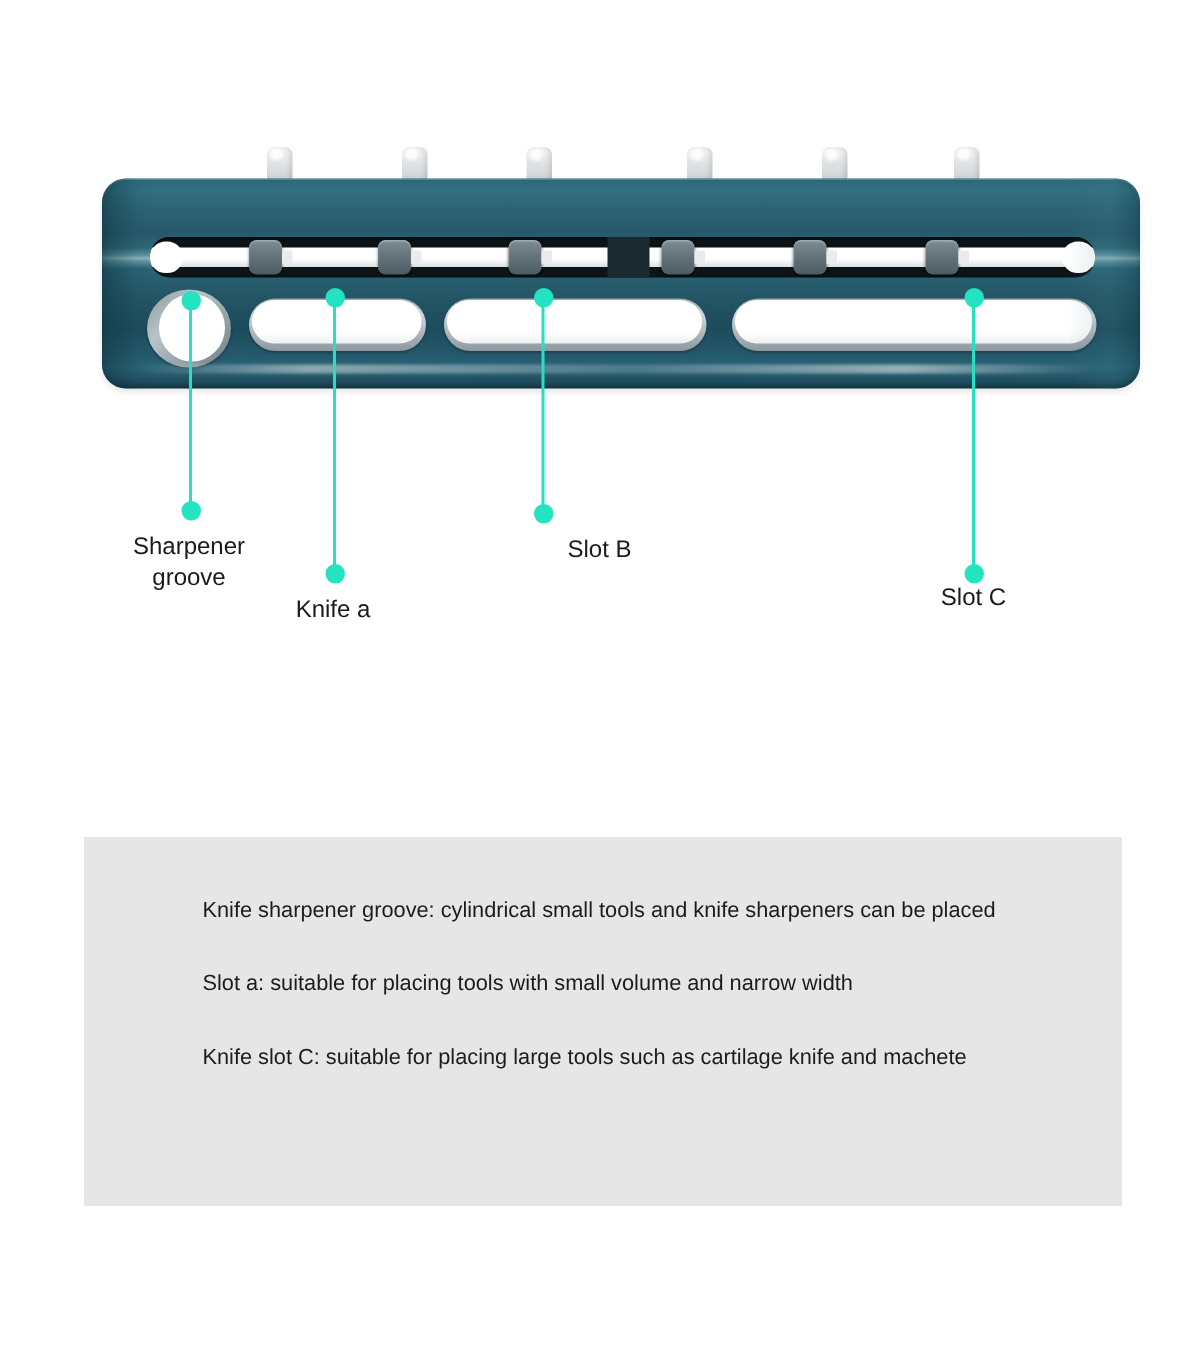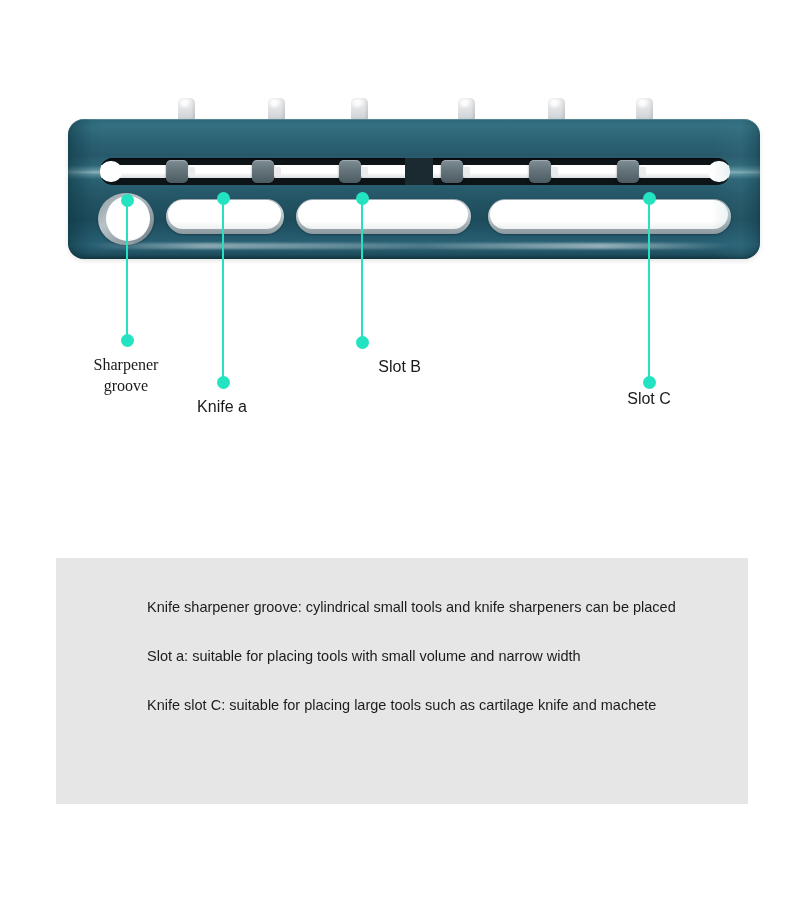--- a/index.html
+++ b/index.html
@@ -242,21 +242,21 @@
   #description-panel {
     position: absolute;
     left: 56px;
     top: 558px;
     width: 692px;
     height: 246px;
     background: #e6e6e6;
   }
   #description-list {
     position: absolute;
-    left: 91px;
+    left: 79px;
     top: 40px;
     right: 10px;
   }
   .desc-line {
     font-size: 14.5px;
     color: #1c1c1c;
     line-height: 18px;
     margin-bottom: 31px;
     white-space: nowrap;
   }
@@ -312,21 +312,21 @@
         <div class="inner"></div>
       </div>
 
       <div id="base-sheen"></div>
     </div>
   </div>
 
   <div class="callout-dot" style="left:121px; top:194px;"></div>
   <div class="callout-line" style="left:126px; top:200px; height:140px;"></div>
   <div class="callout-dot" style="left:121px; top:334px;"></div>
-  <div class="callout-label" style="left:56px; top:354px; width:140px;font-family:Liberation Serif, serif;">Sharpener
+  <div class="callout-label" style="left:56px; top:354px; width:140px;">Sharpener
 groove</div>
 
   <div class="callout-dot" style="left:217px; top:192px;"></div>
   <div class="callout-line" style="left:222px; top:198px; height:184px;"></div>
   <div class="callout-dot" style="left:217px; top:376px;"></div>
   <div class="callout-label" style="left:163px; top:396px; width:118px;">Knife a</div>
 
   <div class="callout-dot" style="left:356px; top:192px;"></div>
   <div class="callout-line" style="left:361px; top:198px; height:144px;"></div>
   <div class="callout-dot" style="left:356px; top:336px;"></div>

